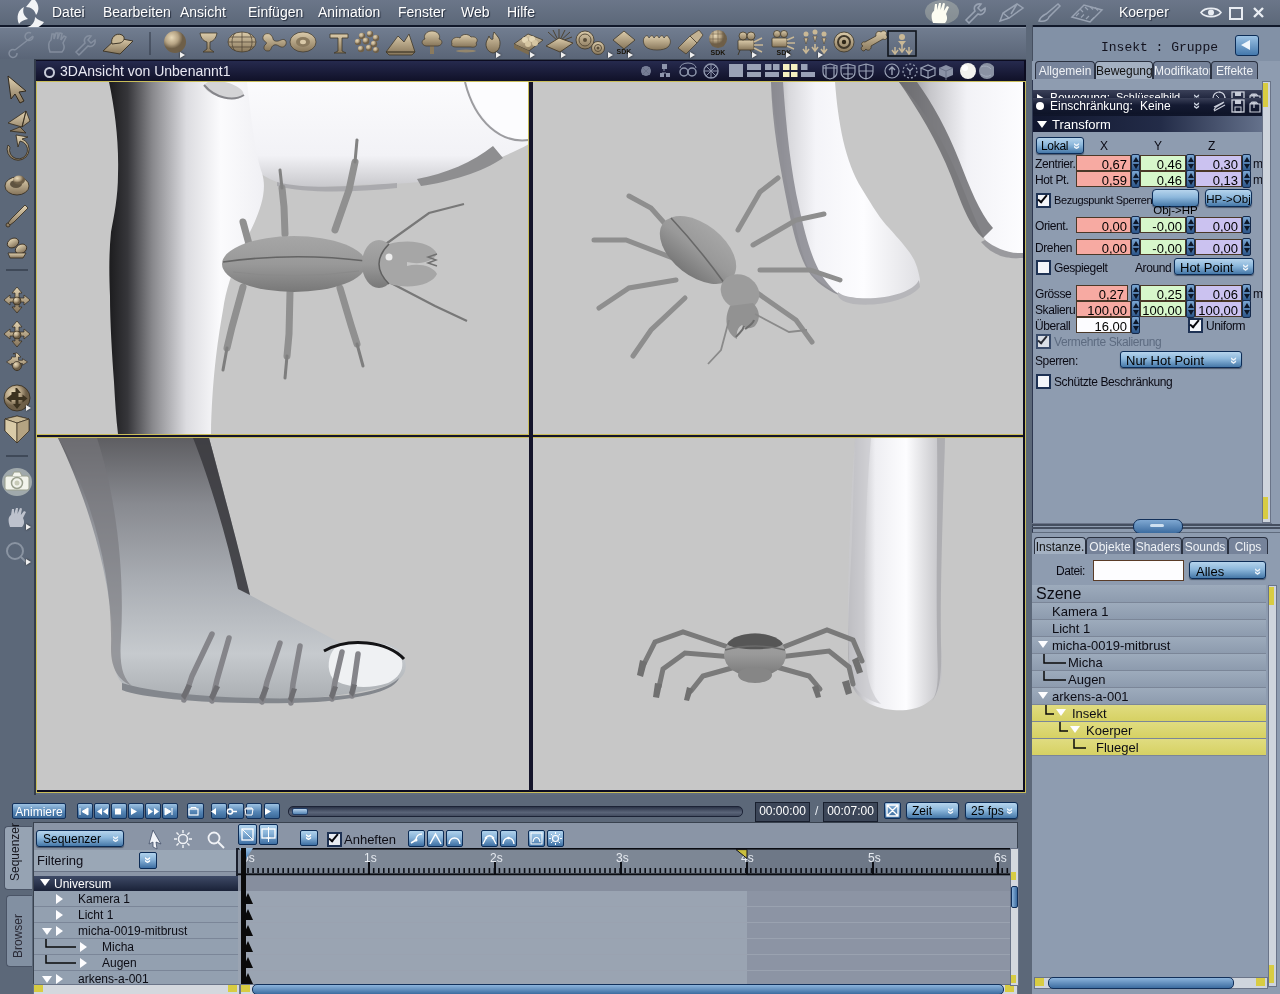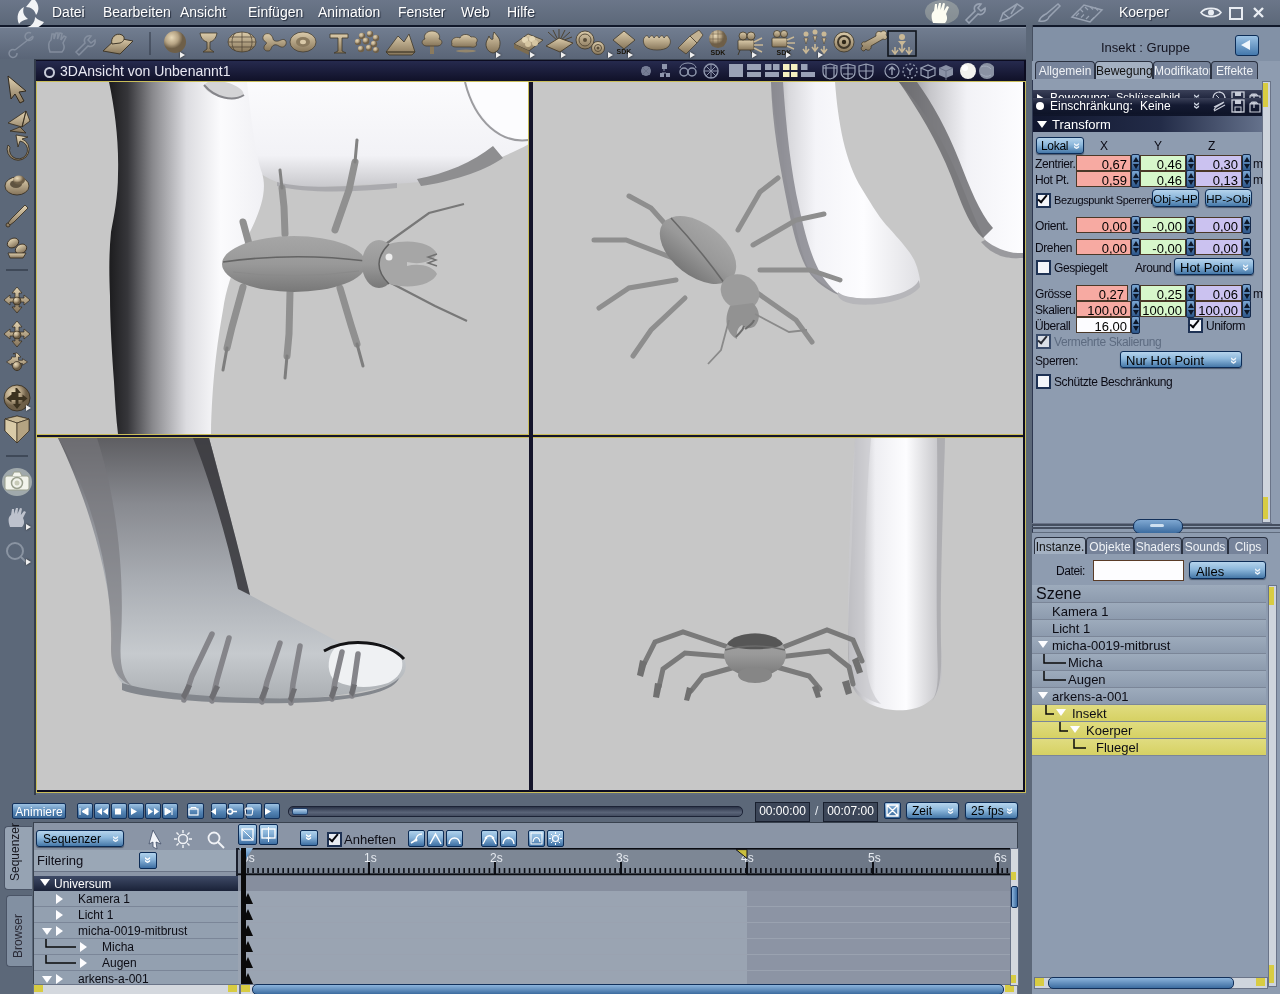--- a/index.html
+++ b/index.html
@@ -3,21 +3,21 @@
 <style>
 html,body{margin:0;padding:0;width:1280px;height:994px;overflow:hidden;background:#606c7e;font-family:"Liberation Sans",sans-serif;}
 .abs{position:absolute;}
 #stage{position:absolute;left:0;top:0;width:1280px;height:994px;}
 
 #menubar{left:0;top:0;width:1280px;height:25px;background:linear-gradient(#6b7689,#5c6879);border-bottom:2px solid #10182a;}
 .mi{position:absolute;top:4px;color:#fff;font-size:14px;text-shadow:1px 1px 1px #242c3c;}
 .roomico{position:absolute;top:1px;}
 
 #toolbar{left:0;top:27px;width:1030px;height:31px;background:linear-gradient(#717d90,#5a6577);border-top:1px solid #8b97a8;border-bottom:1px solid #39424f;}
-#rtop{left:1027px;top:27px;width:253px;height:34px;background:#8291a6;border-bottom:1px solid #515c6e;}
+#rtop{left:1027px;top:27px;width:253px;height:34px;background:#8291a6;border-bottom:1px solid #515c6e;font-family:Liberation Mono, monospace;}
 .tplay{position:absolute;width:0;height:0;border-left:5px solid #f0f0f0;border-top:3.5px solid transparent;border-bottom:3.5px solid transparent;filter:drop-shadow(0 0 1px #222);}
 
 #lefttools{left:0;top:59px;width:34px;height:935px;background:#5c6879;border-right:2px solid #333c4b;}
 
 #vparea{left:36px;top:60px;width:990px;height:733px;background:#0c0c20;}
 #vtitle{left:0px;top:1px;width:988px;height:20px;background:linear-gradient(#262a4e,#101128);color:#e8e8f2;font-size:14px;}
 .pane{position:absolute;background:#c7c7c7;}
 
 #rightsep{left:1026px;top:25px;width:6px;height:969px;background:#5c6879;border-right:1px solid #454f60;}
 #proppanel{left:1032px;top:61px;width:248px;height:471px;background:#8e9cb0;}
@@ -652,21 +652,21 @@
 <span class="lbl" style="left:3px;top:112px">Hot Pt.</span>
 <div class="fld pink" style="left:44px;top:110px;width:55px">0,59</div>
       <div class="stp" style="left:99px;top:109px"></div>
 <div class="fld green" style="left:108px;top:110px;width:46px">0,46</div>
       <div class="stp" style="left:154px;top:109px"></div>
 <div class="fld lav" style="left:163px;top:110px;width:47px">0,13</div>
       <div class="stp" style="left:210px;top:109px"></div>
 <span class="lbl" style="left:221px;top:112px">m</span>
 <div class="ckb ck" style="left:4px;top:132px"></div>
 <span class="lbl" style="left:22px;top:133px;font-size:11px">Bezugspunkt Sperren</span>
-<div class="bbtn" style="left:120px;top:128px;width:47px;height:18px;padding-top:3px;font-size:11.5px">Obj-&gt;HP</div>
+<div class="bbtn" style="left:120px;top:128px;width:47px;height:18px;padding-top:14px;font-size:11.5px">Obj-&gt;HP</div>
 <div class="bbtn" style="left:173px;top:128px;width:47px;height:18px;padding-top:3px;font-size:11.5px">HP-&gt;Obj</div>
 <span class="lbl" style="left:3px;top:158px">Orient.</span>
 <div class="fld pink" style="left:44px;top:156px;width:55px">0,00</div>
       <div class="stp" style="left:99px;top:155px"></div>
 <div class="fld green" style="left:108px;top:156px;width:46px">-0,00</div>
       <div class="stp" style="left:154px;top:155px"></div>
 <div class="fld lav" style="left:163px;top:156px;width:47px">0,00</div>
       <div class="stp" style="left:210px;top:155px"></div>
 <span class="lbl" style="left:3px;top:180px">Drehen</span>
 <div class="fld pink" style="left:44px;top:178px;width:55px">0,00</div>

